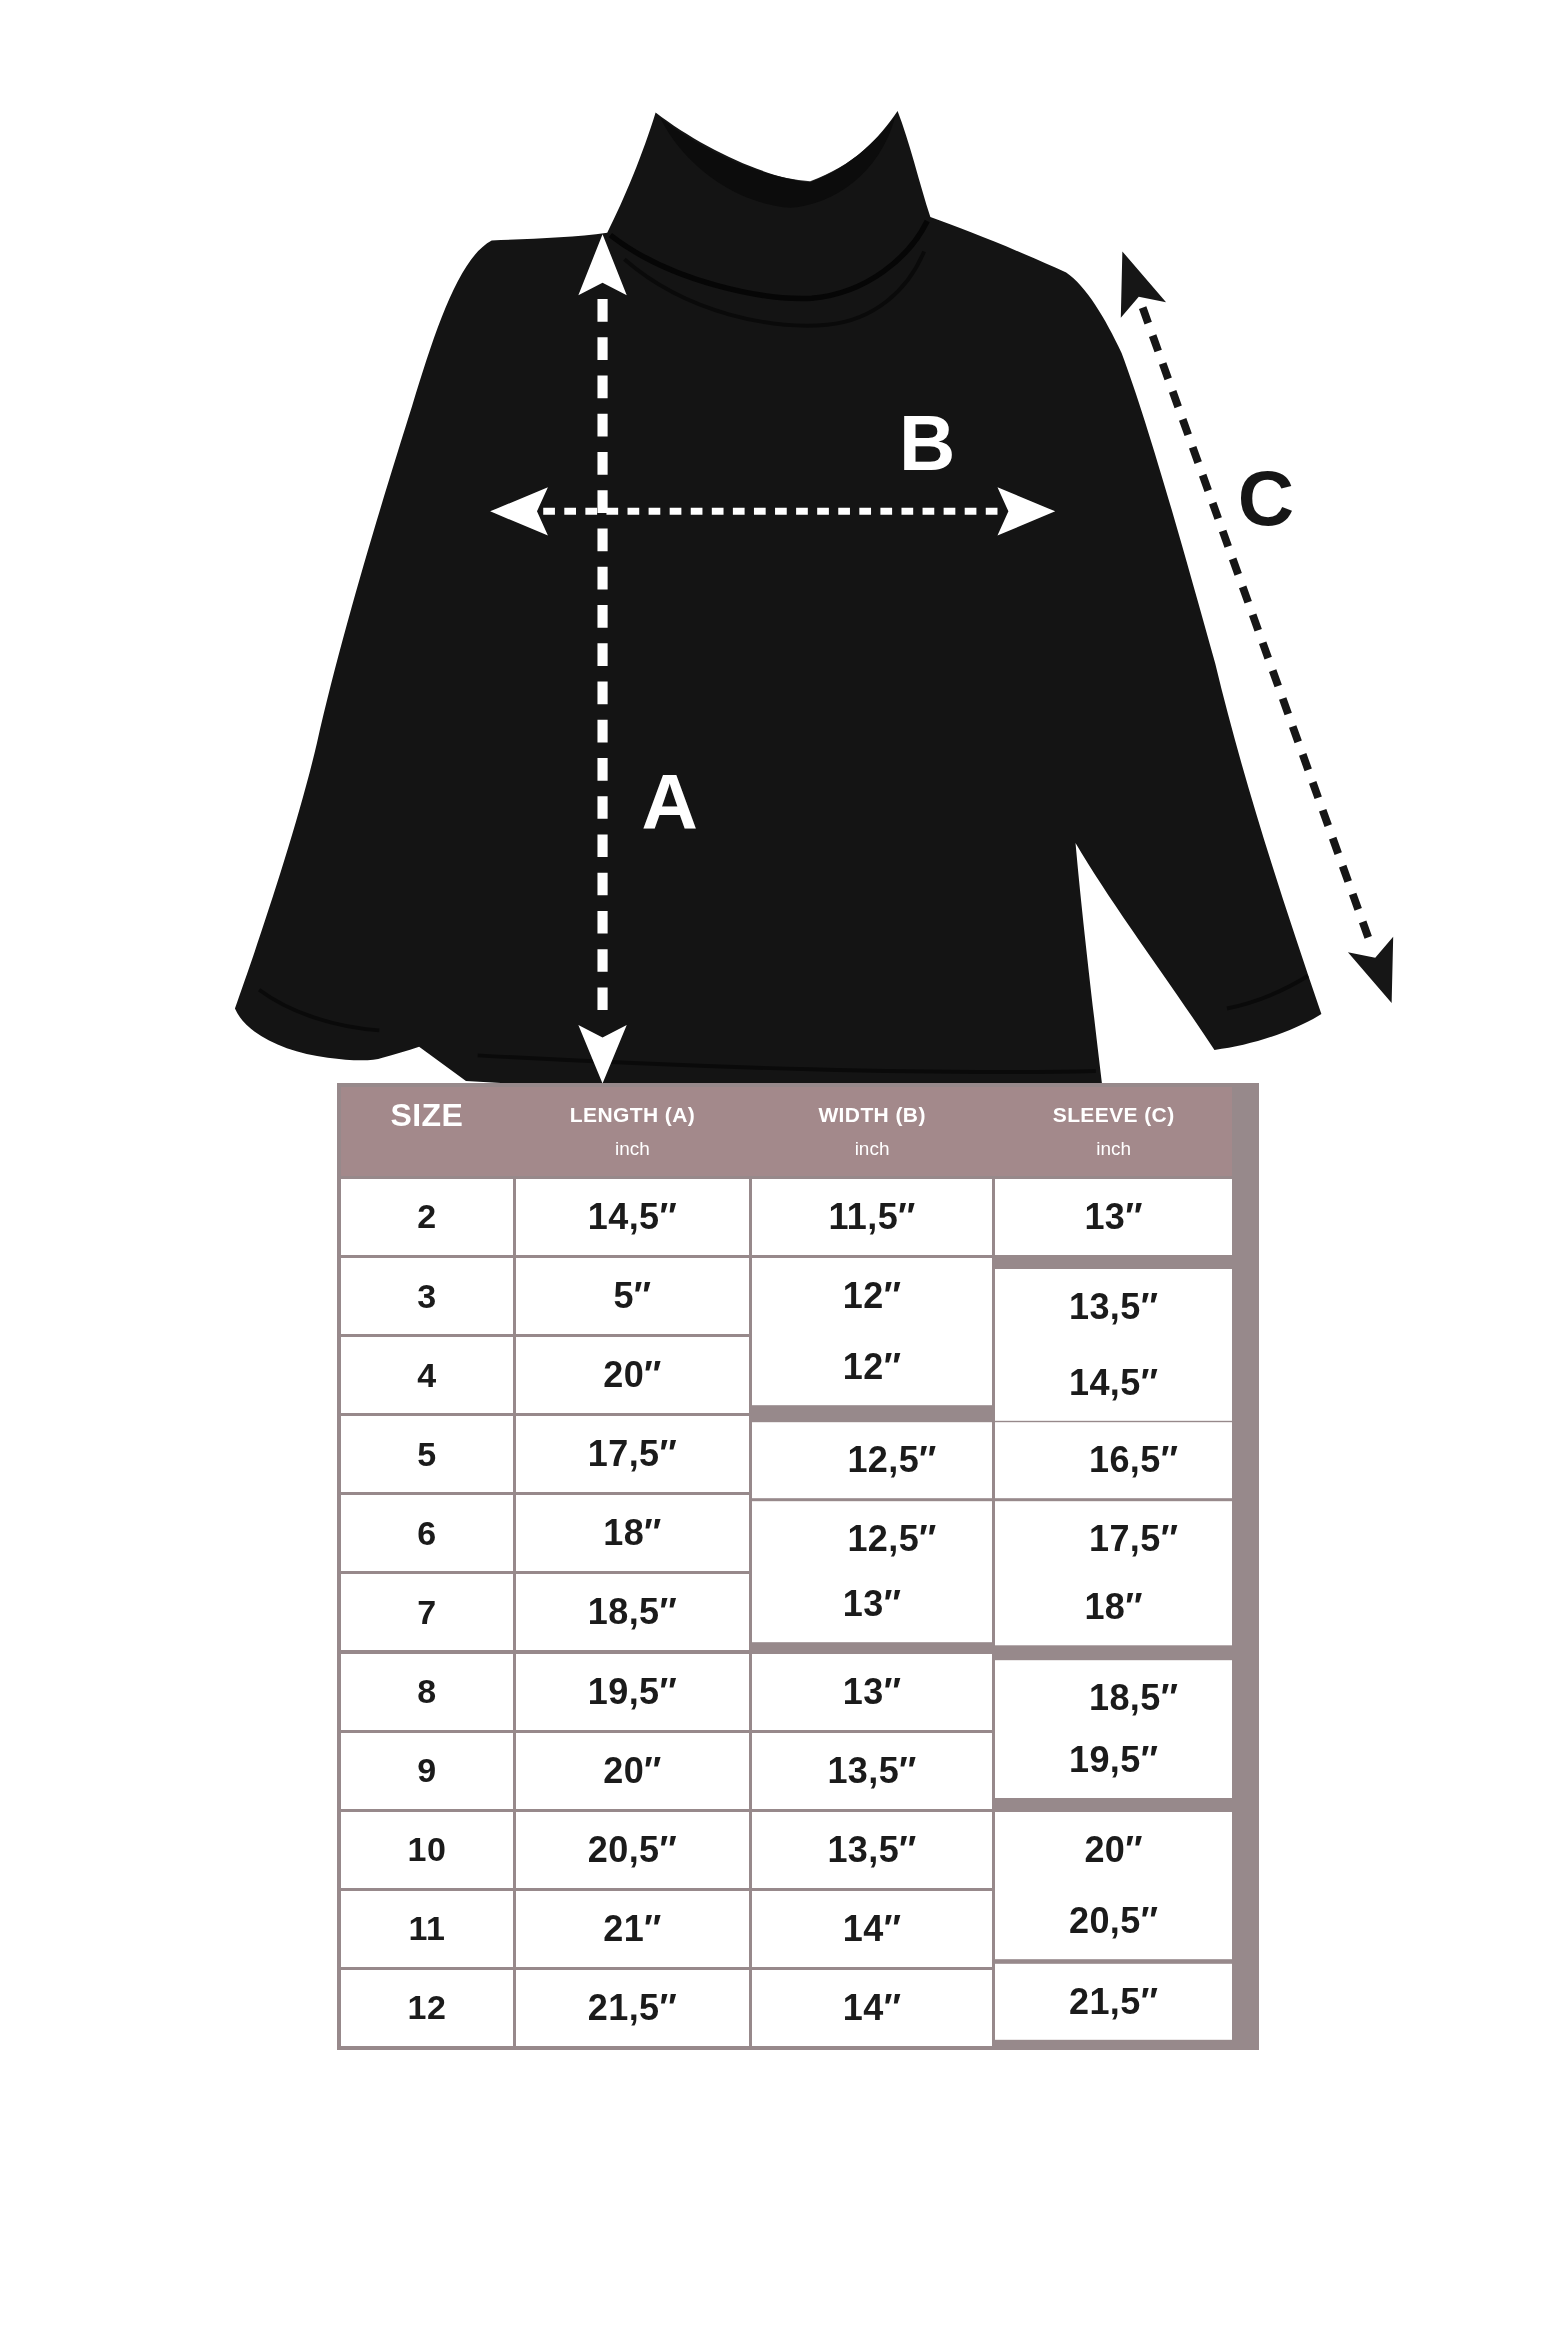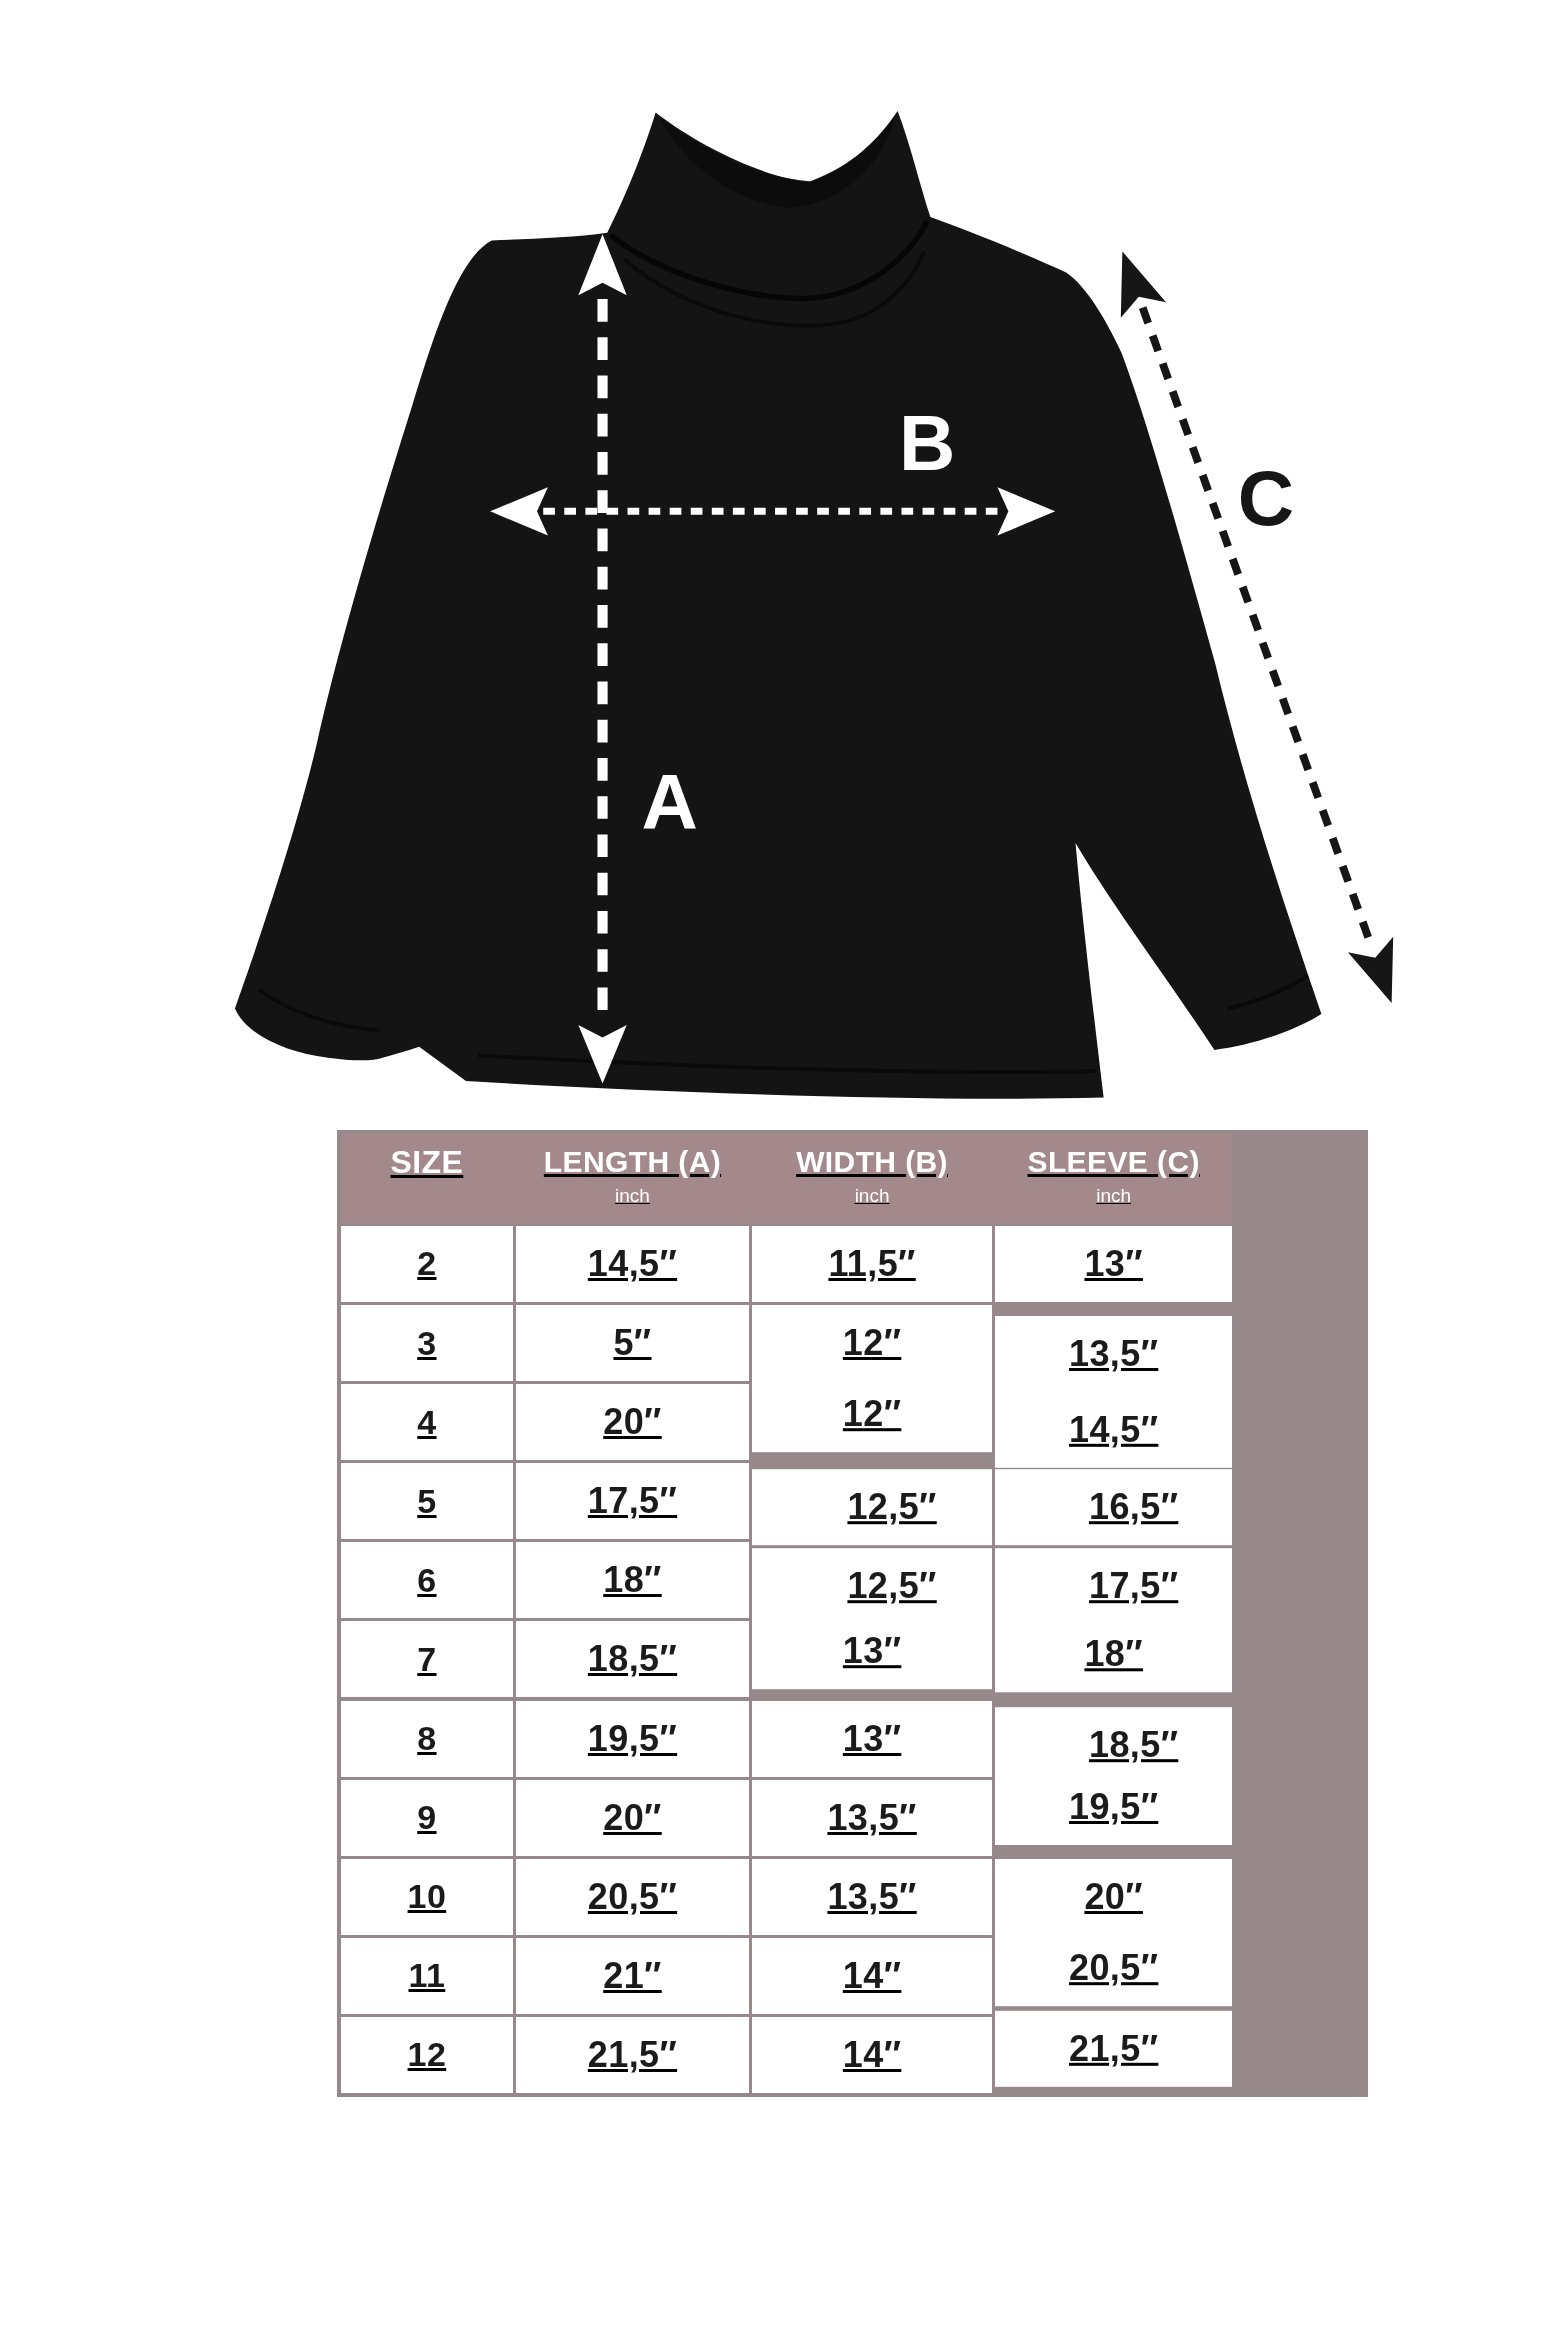--- a/index.html
+++ b/index.html
@@ -30,39 +30,38 @@
   .arrB-shaft{stroke:var(--arrow-white);stroke-width:9;stroke-dasharray:15 12;fill:none;}
   .arrC-shaft{stroke:var(--arrow-dark);stroke-width:10;stroke-dasharray:21 17;fill:none;}
   .head-white{fill:var(--arrow-white);}
   .head-dark{fill:var(--arrow-dark);}
   .dim-letter{font-family:"Liberation Sans","DejaVu Sans",sans-serif;font-size:100px;font-weight:600;}
   .dim-white{fill:#ffffff;}
   .dim-dark{fill:var(--arrow-dark);}
 
   
   .chart{
-    position:absolute;left:337px;top:1130px;
-    width:1031px;box-sizing:border-box;
+    position:absolute;left:337px;top:1083px;
+    width:922px;box-sizing:border-box;
     display:grid;
     grid-template-columns:172px 233px 240px 237px;
     grid-template-rows:89px repeat(11,76px);
     gap:3.1px;padding:3.9px;
     background:var(--table-border);
-    text-decoration:underline;
   }
   .hband{
     grid-column:1/-1;
     background:var(--header-band);
     display:grid;
     grid-template-columns:172px 233px 240px 237px;
     column-gap:3.1px;
     align-items:center;
   }
   .hcell{display:flex;flex-direction:column;align-items:center;justify-content:center;color:var(--header-text);}
-  .hlabel{font-size:30px;font-weight:600;line-height:34px;letter-spacing:0.4px;}
+  .hlabel{font-size:21px;font-weight:600;line-height:34px;letter-spacing:0.4px;}
   .hlabel-size{font-size:32px;line-height:34px;}
   .hsub{font-size:19px;font-weight:500;line-height:33px;min-height:33px;}
   .row{display:contents;}
   .cell{
     background:var(--cell-bg);
     display:flex;align-items:center;justify-content:center;
     font-size:36px;font-weight:700;color:var(--value-text);
     letter-spacing:0.4px;
   }
   .cell.c-size{font-size:34px;}

